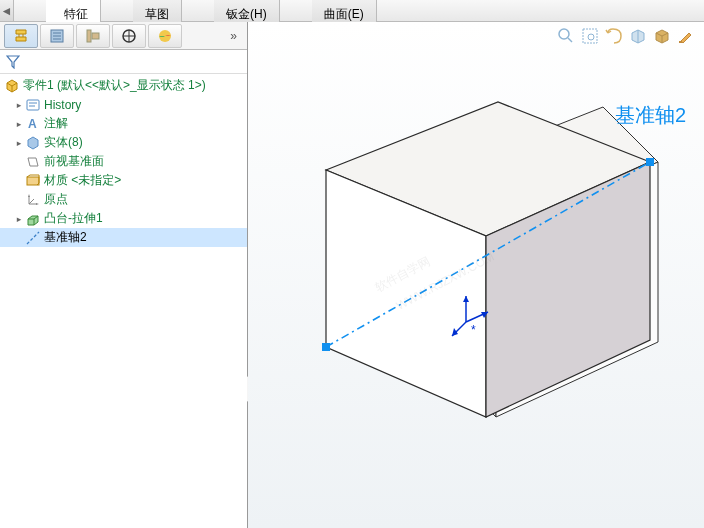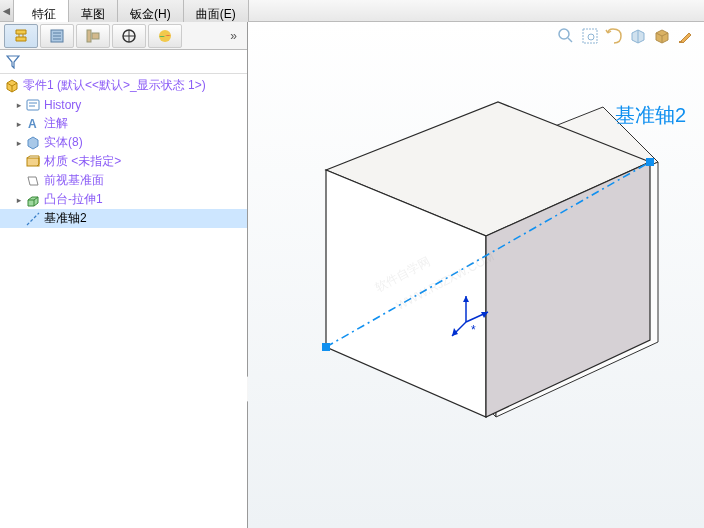--- a/index.html
+++ b/index.html
@@ -1,40 +1,40 @@
 <!DOCTYPE html>
 <html><head>
 <meta charset="utf-8">
 <style>
 * { box-sizing: border-box; margin: 0; padding: 0; font-family: "Microsoft YaHei", "SimSun", sans-serif; font-size: 12px; }
 body { width: 704px; height: 528px; background: #fff; overflow: hidden; position: relative; }
 
 .topbar { height: 22px; background: linear-gradient(#f8f8f8, #e8e8e8); border-bottom: 1px solid #bbb; display: flex; align-items: stretch; }
 .topbar .scroll-btn { width: 14px; display: flex; align-items: center; justify-content: center; background: linear-gradient(#f0f0f0, #d8d8d8); border-right: 1px solid #bbb; color: #666; cursor: pointer; }
-.topbar .tab { padding: 14px 12px; border-right: 1px solid #bbb; background: linear-gradient(#f0f0f0, #dcdcdc); display: flex; align-items: center; cursor: pointer; }
+.topbar .tab { padding: 14px 12px; border-right: 1px solid #bbb; background: linear-gradient(#f0f0f0, #dcdcdc); display: flex; align-items: center; cursor: pointer; margin-left: 32px; }
 .topbar .tab.active { background: #fff; border-bottom: 1px solid #fff; padding-left: 18px; }
 
 .main { display: flex; height: calc(100% - 22px); }
 
 .sidebar { width: 248px; background: #fff; border-right: 1px solid #999; display: flex; flex-direction: column; position: relative; }
 .cm-tabs { height: 28px; border-bottom: 1px solid #bbb; display: flex; align-items: center; padding: 2px 4px; gap: 2px; background: #f5f5f5; }
 .cm-tab { width: 34px; height: 24px; border: 1px solid #ccc; background: linear-gradient(#fefefe, #e6e6e6); display: flex; align-items: center; justify-content: center; cursor: pointer; border-radius: 2px; }
 .cm-tab.active { background: linear-gradient(#e0ecf8, #cde0f2); border-color: #9ab; }
 .cm-ov { margin-left: auto; padding: 0 6px; color: #555; cursor: pointer; }
 
 .filter-row { height: 24px; border-bottom: 1px solid #ddd; display: flex; align-items: center; padding: 0 4px; }
 .filter-row svg { margin-left: 2px; }
 
 .tree { flex: 1; overflow: auto; padding: 2px 0; }
 .tree-item { display: flex; align-items: center; height: 19px; padding-left: 4px; cursor: pointer; white-space: nowrap; }
 .tree-item.selected { background: #cde6ff; }
 .tree-item .expander { width: 10px; height: 10px; display: inline-flex; align-items: center; justify-content: center; margin-right: 1px; color: #666; font-size: 9px; }
 .tree-item .icon { width: 16px; height: 16px; display: inline-flex; align-items: center; justify-content: center; margin-right: 3px; }
 .tree-item.level1 { padding-left: 14px; }
-.tree-item .label { color: #8b5cf6; }
+.tree-item .label { color: #15803d; }
 .tree-item.selected .label { color: #000; }
 
 .sidebar-right-tab { position: absolute; right: -10px; top: 354px; width: 10px; height: 26px; background: linear-gradient(90deg,#f6f6f6,#e0e0e0); border: 1px solid #bbb; border-left: none; border-radius: 0 3px 3px 0; }
 
 .viewport { flex: 1; position: relative; background: linear-gradient(#ffffff, #eef2f5); }
 .view-toolbar { position: absolute; top: 4px; right: 8px; display: flex; gap: 4px; }
 .view-toolbar .vbtn { width: 20px; height: 20px; display: flex; align-items: center; justify-content: center; cursor: pointer; opacity: 0.85; }
 
 .axis-label { position: absolute; top: 80px; right: 18px; color: #1090f0; font-size: 20px; font-weight: 400; }
 
@@ -137,34 +137,44 @@
             <svg width="16" height="16">
               <path d="M3 5 L8 2 L13 5 L13 11 L8 14 L3 11 Z" fill="#a8c8e8" stroke="#5a8fc7"></path>
             </svg>
           </span>
         <span class="label">实体(8)</span>
       </div>
       <div class="tree-item level1">
         <span class="expander"></span>
         <span class="icon">
             <svg width="16" height="16">
+              <path d="M3 4 L11 4 L13 12 L5 12 Z" fill="none" stroke="#888"></path>
+            </svg>
+          </span>
+        <span class="label">前视基准面</span>
+      </div>
+      <div class="tree-item level1">
+        <span class="expander"></span>
+        <span class="icon">
+            <svg width="16" height="16">
               <rect x="2" y="4" width="12" height="8" fill="#f3d28a" stroke="#b8860b"></rect>
               <path d="M2 4 L5 2 L14 2 L14 10 L12 12" fill="none" stroke="#b8860b"></path>
             </svg>
           </span>
         <span class="label">材质 &lt;未指定&gt;</span>
       </div>
       <div class="tree-item level1">
         <span class="expander"></span>
         <span class="icon">
             <svg width="16" height="16">
-              <path d="M3 4 L11 4 L13 12 L5 12 Z" fill="none" stroke="#888"></path>
-            </svg>
-          </span>
-        <span class="label">前视基准面</span>
+              <path d="M4 12 L4 4 M4 12 L12 12 M4 12 L9 7" stroke="#888" fill="none"></path>
+              <path d="M4 2 L3 5 L5 5 Z M14 12 L11 11 L11 13 Z" fill="#888"></path>
+            </svg>
+          </span>
+        <span class="label">原点</span>
       </div>
       <div class="tree-item level1">
         <span class="expander">▸</span>
         <span class="icon">
             <svg width="16" height="16">
               <path d="M3 8 L7 5 L13 5 L13 11 L9 14 L3 14 Z" fill="#9fd89f" stroke="#3a8a3a"></path>
               <path d="M3 8 L9 8 L9 14 M9 8 L13 5" stroke="#3a8a3a" fill="none"></path>
             </svg>
           </span>
         <span class="label">凸台-拉伸1</span>

